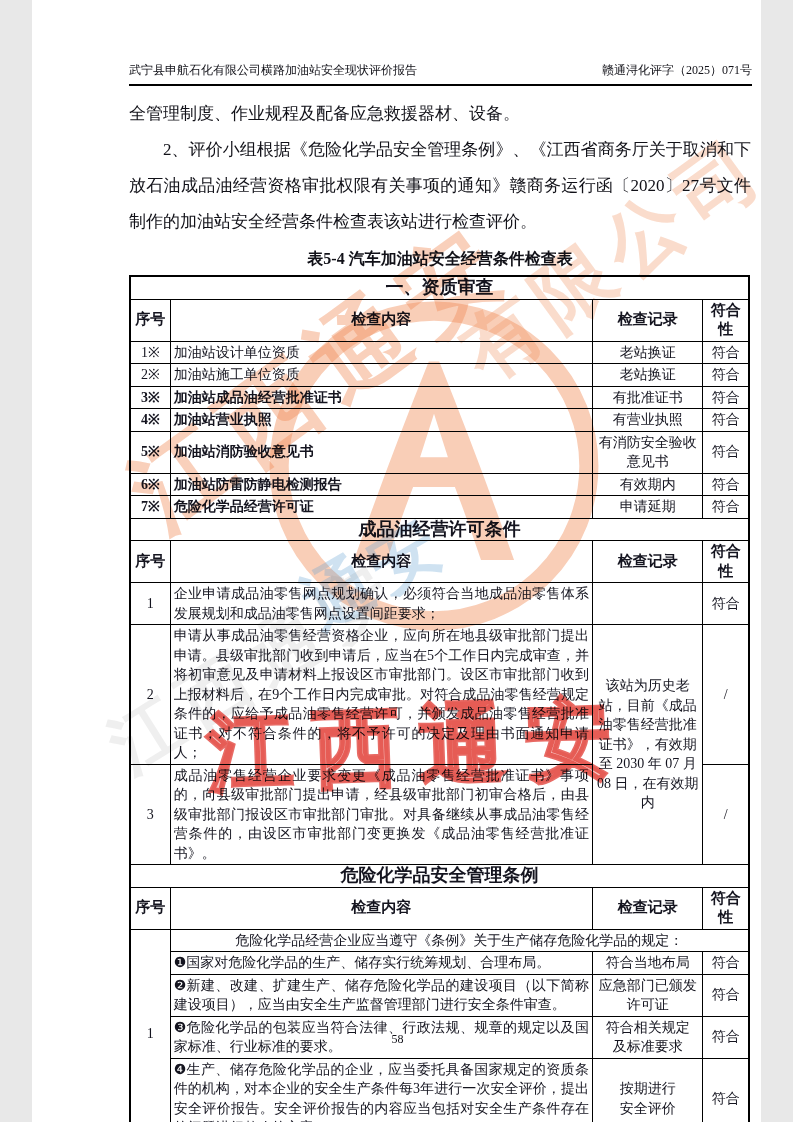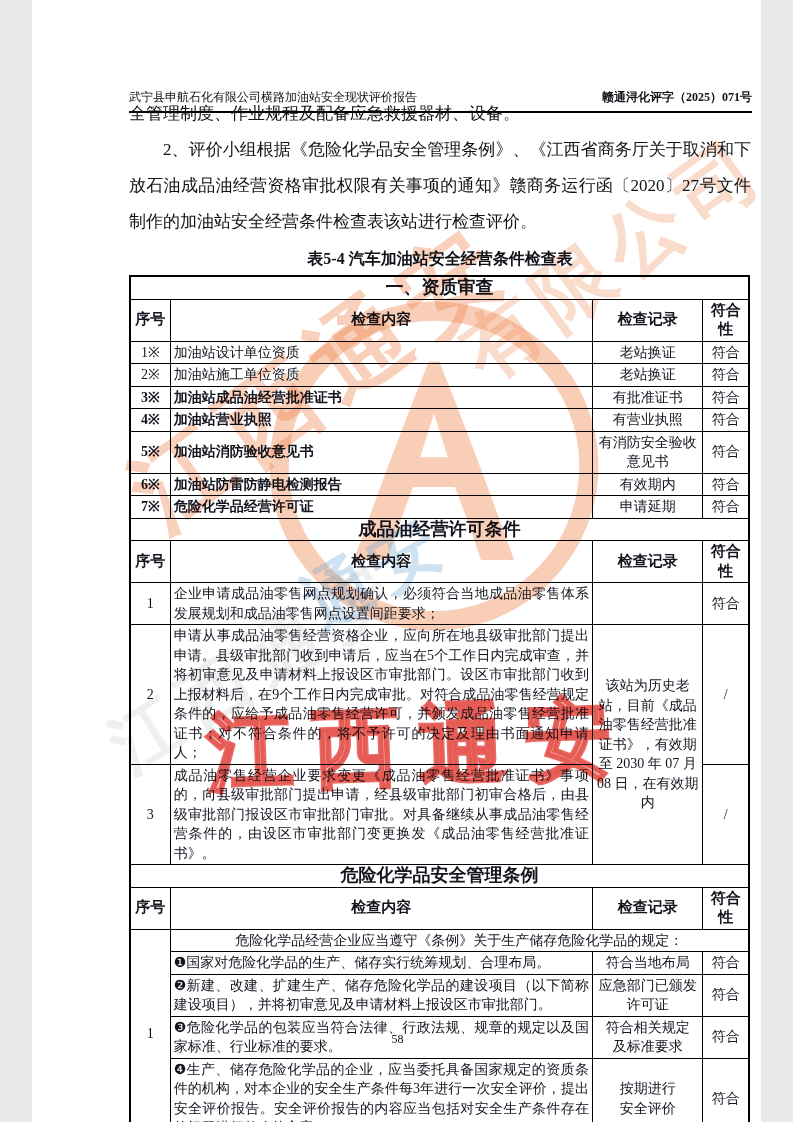--- a/index.html
+++ b/index.html
@@ -12,21 +12,21 @@
     color:#111118;
     overflow:hidden;
   }
   
   .doc-header{
     position:absolute;left:97px;top:62px;width:623px;
     display:flex;justify-content:space-between;align-items:flex-end;
     font-size:12px;line-height:16px;
     padding-bottom:6px;border-bottom:2px solid #000;
   }
-  .doc-header .hdr-right{font-weight:bold;margin-top:27px;}
+  .doc-header .hdr-right{font-weight:normal;}
   
   .content{position:absolute;left:97px;top:96px;width:622px;}
   .para{font-size:17px;line-height:36px;text-align:justify;margin:0;}
   .para.indent{text-indent:2em;}
   .tbl-title{
     text-align:center;font-weight:bold;font-size:16px;
     margin:8px 0 5px 0;line-height:22px;
   }
   
   table.checklist{
@@ -211,21 +211,21 @@
       <tr>
         <td class="c-no" rowspan="5">1</td>
         <td colspan="3" style="text-align:center">危险化学品经营企业应当遵守《条例》关于生产储存危险化学品的规定：</td>
       </tr>
       <tr>
         <td class="c-content">❶国家对危险化学品的生产、储存实行统筹规划、合理布局。</td>
         <td class="c-rec">符合当地布局</td>
         <td class="c-con">符合</td>
       </tr>
       <tr>
-        <td class="c-content">❷新建、改建、扩建生产、储存危险化学品的建设项目（以下简称建设项目），并将初审意见及申请材料上报设区市审批部门。</td>
+        <td class="c-content">❷新建、改建、扩建生产、储存危险化学品的建设项目（以下简称建设项目），应当由安全生产监督管理部门进行安全条件审查。</td>
         <td class="c-rec pre">应急部门已颁发
 许可证</td>
         <td class="c-con">符合</td>
       </tr>
       <tr>
         <td class="c-content">❸危险化学品的包装应当符合法律、行政法规、规章的规定以及国家标准、行业标准的要求。</td>
         <td class="c-rec pre">符合相关规定
 及标准要求</td>
         <td class="c-con">符合</td>
       </tr>

